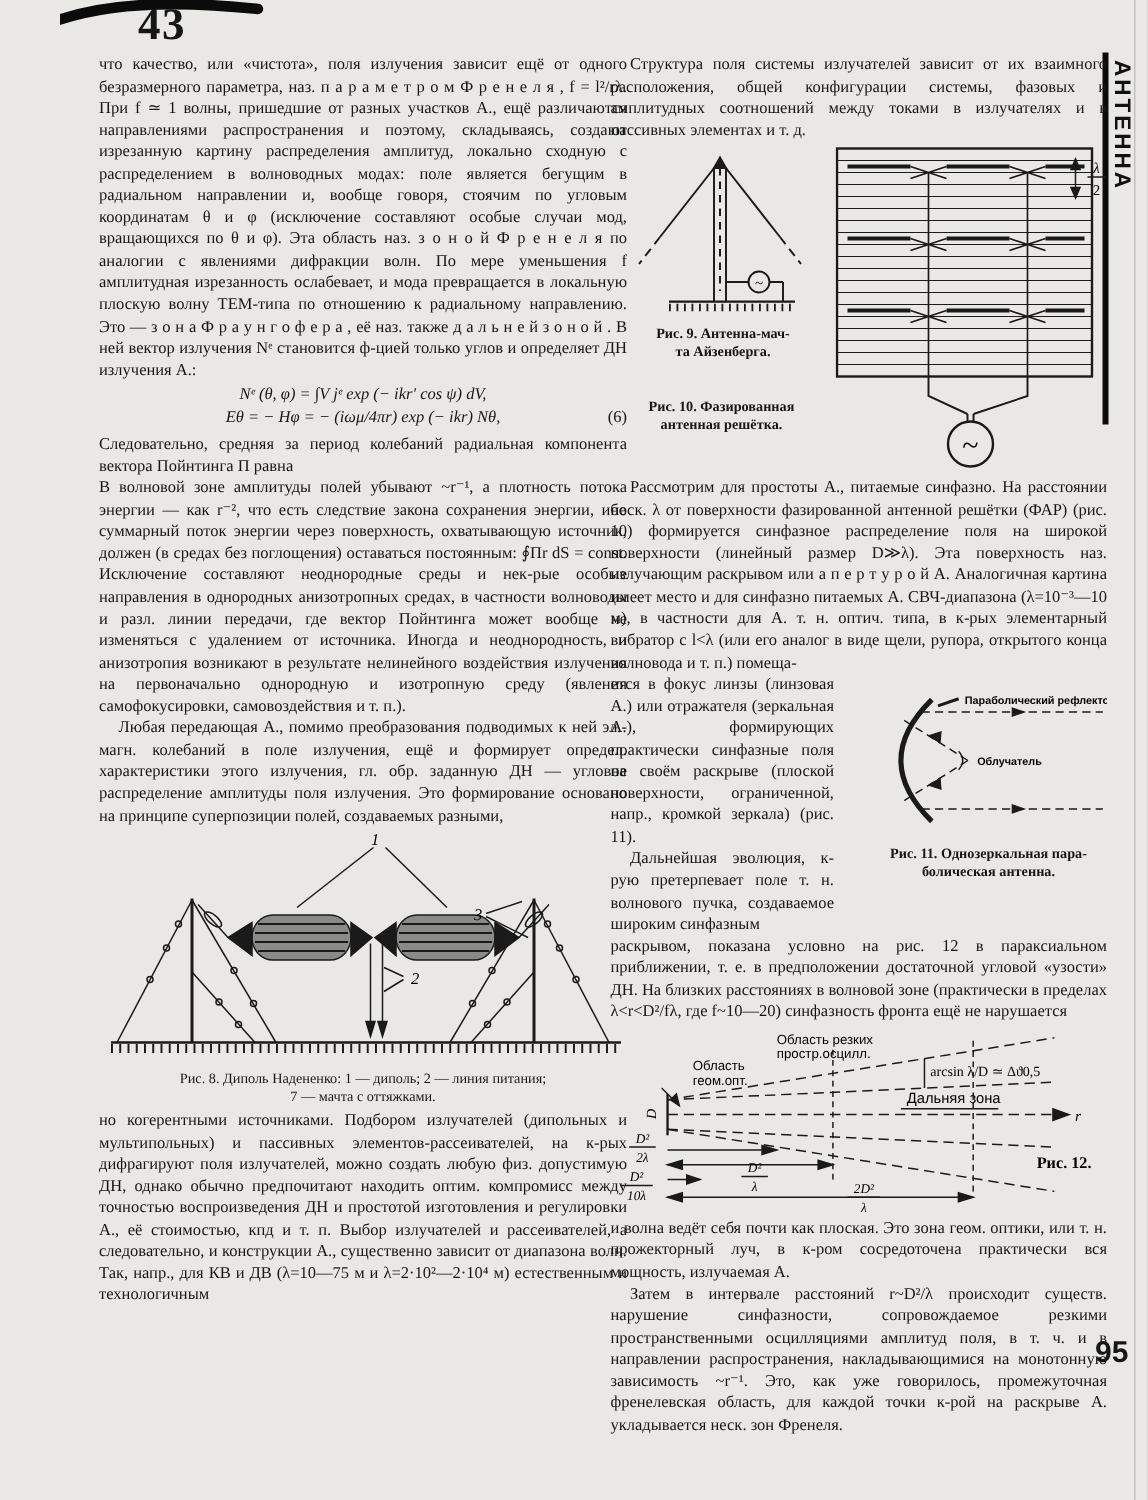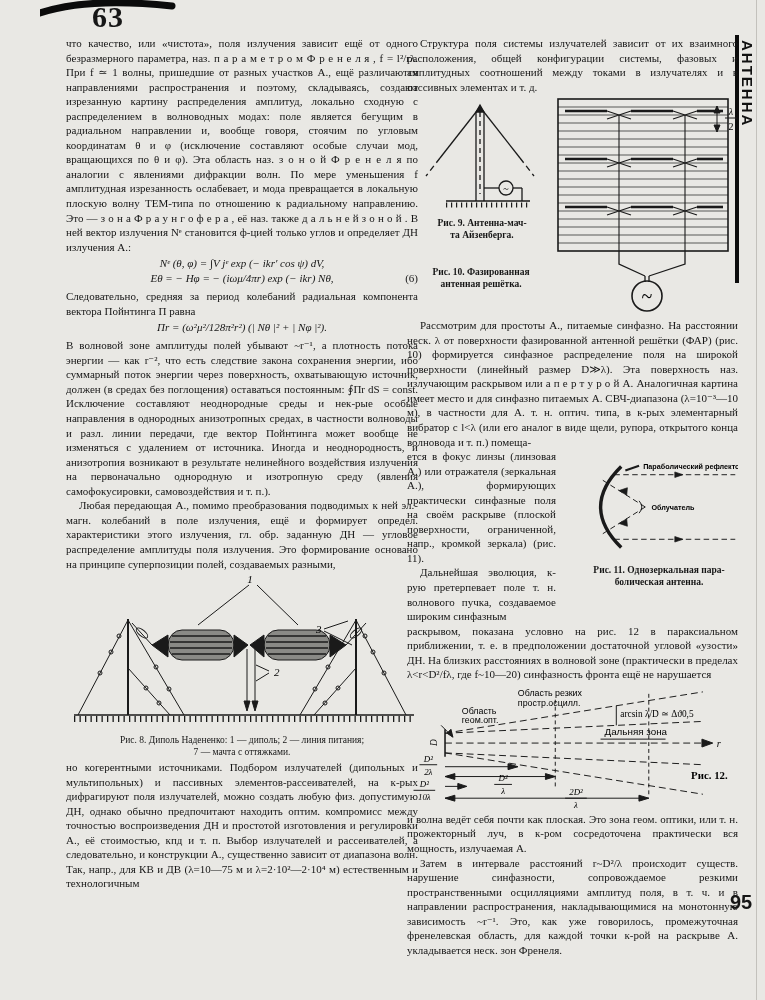--- a/index.html
+++ b/index.html
@@ -49,21 +49,21 @@
 </style>
 </head>
 <body>
 
 <div class="page">
 
   <svg class="ink-swipe" width="140" height="18">
     <path d="M 0,13 Q 48,-3 132,6" stroke="#0b0b0b" stroke-width="7" fill="none" stroke-linecap="round"></path>
   </svg>
 
-  <div class="pagenum-left">63</div>
+  <div class="pagenum-left">43</div>
 
   <div class="edge-bar"></div>
   <div class="edge-line"></div>
   <div class="edge-label">АНТЕННА</div>
   <div class="pagenum-right">95</div>
 
   <div class="col col1">
     <p>что качество, или «чистота», поля излучения зависит ещё от одного безразмерного параметра, наз. п а р а м е т р о м   Ф р е н е л я ,  f = l²/rλ. При f ≃ 1 волны, пришедшие от разных участков А., ещё различаются направлениями распространения и поэтому, складываясь, создают изрезанную картину распределения амплитуд, локально сходную с распределением в волноводных модах: поле является бегущим в радиальном направлении и, вообще говоря, стоячим по угловым координатам θ и φ (исключение составляют особые случаи мод, вращающихся по θ и φ). Эта область наз. з о н о й  Ф р е н е л я  по аналогии с явлениями дифракции волн. По мере уменьшения f амплитудная изрезанность ослабевает, и мода превращается в локальную плоскую волну ТЕМ-типа по отношению к радиальному направлению. Это — з о н а  Ф р а у н г о ф е р а ,  её наз. также д а л ь н е й  з о н о й .  В ней вектор излучения Nᵉ становится ф-цией только углов и определяет ДН излучения А.:</p>
 
     <div class="eqblock">
@@ -73,21 +73,20 @@
           <span class="eqnum"></span>
         </div>
       <div class="eqrow">
           <span class="eqnum"></span>
           <span class="eq">Eθ = − Hφ = − (iωμ/4πr) exp (− ikr) Nθ,</span>
           <span class="eqnum">(6)</span>
         </div>
     </div>
 
     <p>Следовательно, средняя за период колебаний радиальная компонента вектора Пойнтинга Π равна</p>
-    <div class="eqblock">Πr = (ω²μ²/128π²r²) (| Nθ |² + | Nφ |²).</div>
     <p>В волновой зоне амплитуды полей убывают ~r⁻¹, а плотность потока энергии — как r⁻², что есть следствие закона сохранения энергии, ибо суммарный поток энергии через поверхность, охватывающую источник, должен (в средах без поглощения) оставаться постоянным: ∮Πr dS = const. Исключение составляют неоднородные среды и нек-рые особые направления в однородных анизотропных средах, в частности волноводы и разл. линии передачи, где вектор Пойнтинга может вообще не изменяться с удалением от источника. Иногда и неоднородность, и анизотропия возникают в результате нелинейного воздействия излучения на первоначально однородную и изотропную среду (явления самофокусировки, самовоздействия и т. п.).</p>
     <p class="ind">Любая передающая А., помимо преобразования подводимых к ней эл.-магн. колебаний в поле излучения, ещё и формирует определ. характеристики этого излучения, гл. обр. заданную ДН — угловое распределение амплитуды поля излучения. Это формирование основано на принципе суперпозиции полей, создаваемых разными,</p>
 
     <div class="figure">
       <svg width="352" height="160" viewBox="0 0 352 160">
         <g stroke="#1a1a1a" fill="none" stroke-width="1">
 
           <line x1="8" y1="142" x2="348" y2="142" stroke-width="1.6"></line>
           <line x1="8" y1="146" x2="348" y2="146" stroke-width="6" stroke-dasharray="1.3,4.2"></line>
 

